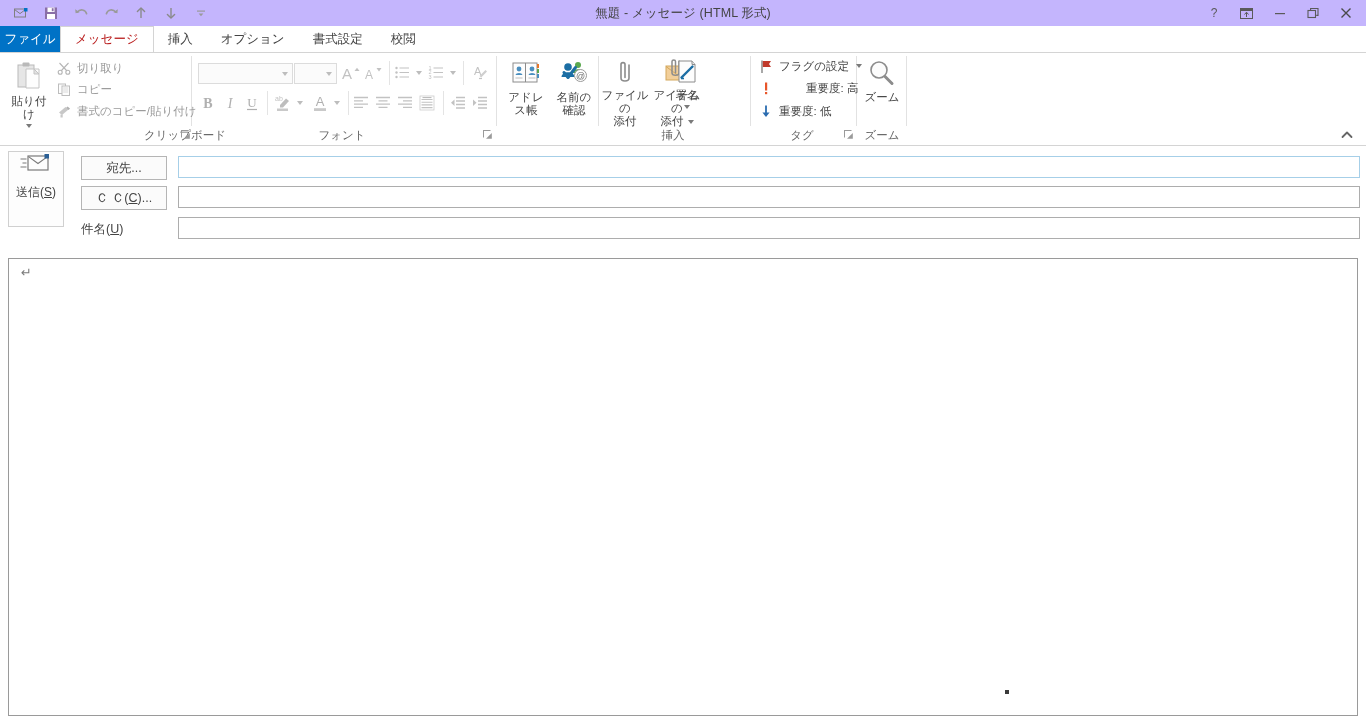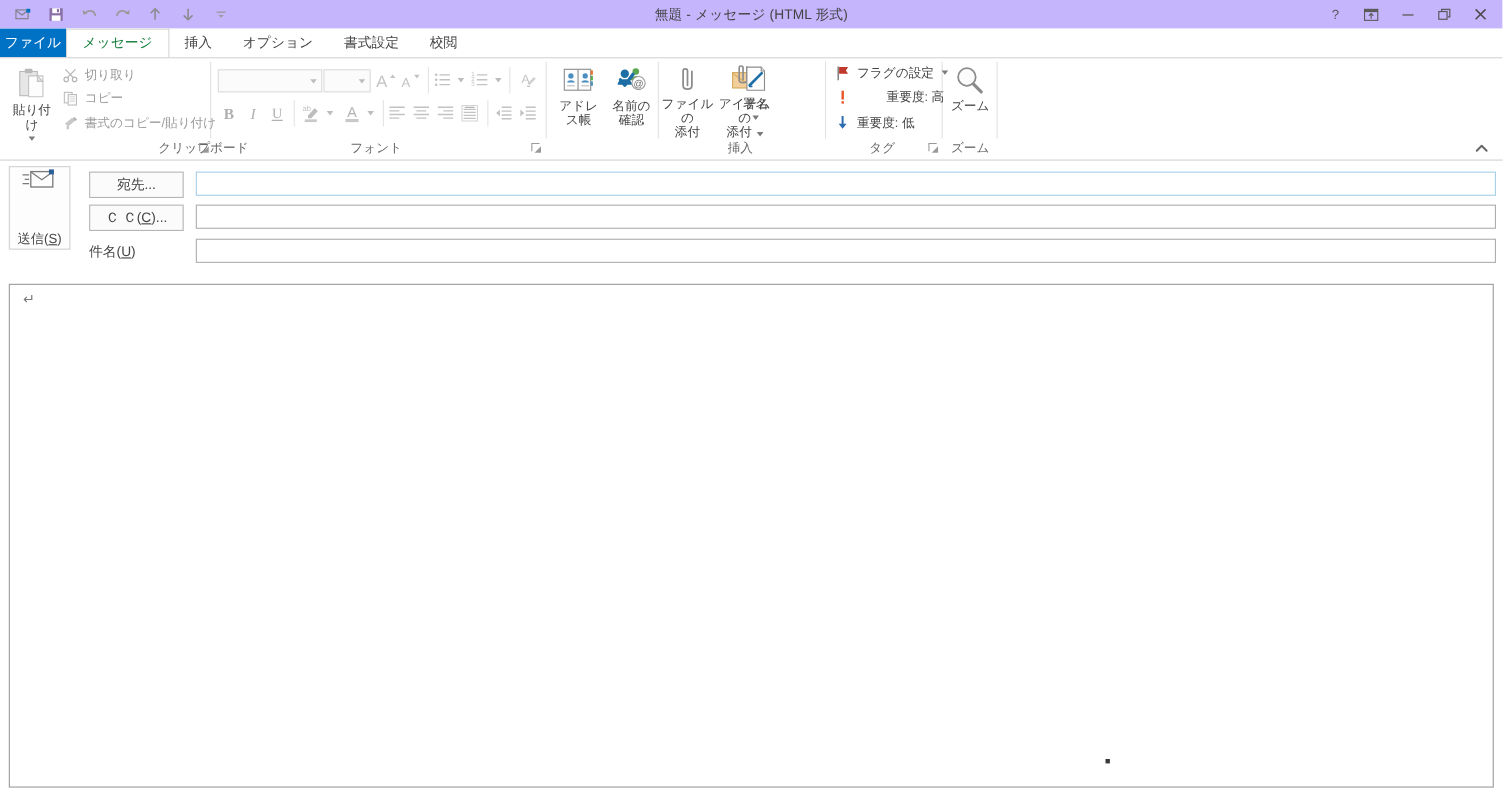--- a/index.html
+++ b/index.html
@@ -44,21 +44,21 @@
     background:#0072c6; color:#fff; font-size:12.5px;
     display:flex; align-items:center; justify-content:center;
   }
   .tabs { position:absolute; left:60px; top:0; height:26px; display:flex; align-items:flex-end; }
   .tab {
     height:26px; padding:0 14px; font-size:12.5px; color:#444;
     display:flex; align-items:center; justify-content:center;
     background:transparent; white-space:nowrap;
   }
   .tab.active {
-    color:#15803d; background:#ffffff;
+    color:#b91c1c; background:#ffffff;
     border-left:1px solid #d4d4d4; border-right:1px solid #d4d4d4; border-top:1px solid #d4d4d4;
     border-bottom:1px solid #fff;
     height:27px; margin-bottom:-1px;text-align:center;
   }
 
   
   .ribbon {
     position:absolute; left:0; top:52px; width:1366px; height:94px;
     background:#ffffff; border-top:1px solid #d4d4d4; border-bottom:1px solid #d9d9d9;
   }
@@ -101,21 +101,21 @@
 
   .ic-btn { position:absolute; display:flex; align-items:center; justify-content:center; color:#c9c9c9; }
   .ic-btn svg{display:block}
   .vsep { position:absolute; width:1px; background:#e4e4e4; }
 
   
   .hdr { position:absolute; left:0; top:147px; width:1366px; height:100px; background:#fff; }
   .send-btn {
     position:absolute; left:8px; top:4px; width:56px; height:76px;
     border:1px solid #d0d0d0; background:#fdfdfd;
-    display:flex; flex-direction:column; align-items:center; justify-content:space-between; gap:24px;
+    display:flex; flex-direction:column; align-items:center; justify-content:flex-start; gap:7px;
     font-size:12px; color:#444;
   }
   .fld-btn {
     position:absolute; height:24px; border:1px solid #b5b5b5; background:#fbfbfb;
     display:flex; align-items:center; justify-content:center; font-size:12.5px; color:#444;
   }
   .fld-lbl { position:absolute; font-size:12.5px; color:#444; }
   .fld-input {
     position:absolute; height:22px; background:#ffffff; border:1px solid #adadad;
   }

